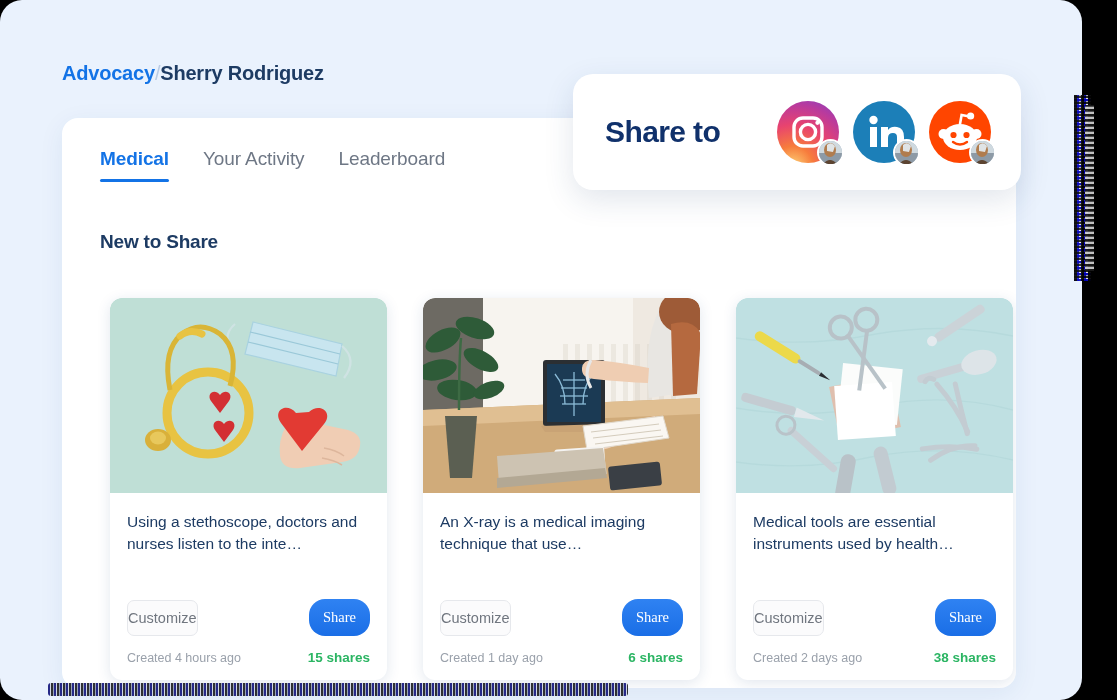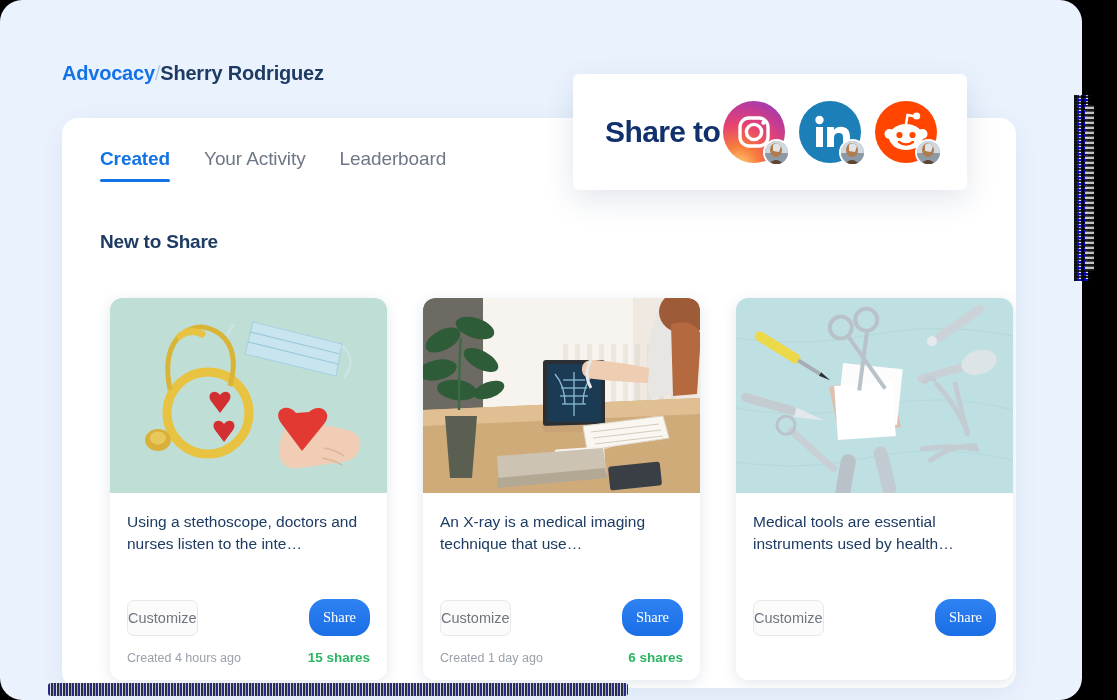--- a/index.html
+++ b/index.html
@@ -154,24 +154,24 @@
     justify-content: space-between;
   }
   .meta-created { font-size: 12.5px; color: #9aa1ab; }
   .meta-shares  { font-size: 13.5px; color: #2bb563; font-weight: bold; }
 
   
   #share-to {
     position: absolute;
     left: 573px;
     top: 74px;
-    width: 394px;
+    width: 448px;
     height: 116px;
     background: #ffffff;
-    border-radius: 6px;
+    border-radius: 20px;
     box-shadow: 0 10px 30px rgba(30, 60, 110, 0.13);
     display: flex;
     align-items: center;
     padding: 0 30px 0 32px;
     justify-content: space-between;
   }
   #share-to-label {
     font-size: 30px;
     font-weight: bold;
     color: #10316b;
@@ -253,21 +253,21 @@
   <div id="breadcrumb">
     <span class="crumb-root">Advocacy</span>
     <span class="crumb-sep">/</span>
     <span class="crumb-leaf">Sherry Rodriguez</span>
   </div>
 
   <div id="panel">
 
     <div id="tabs">
       <div class="tab active">
-        <span>Created</span>
+        <span>Medical</span>
       </div>
       <div class="tab">
         <span>Your Activity</span>
       </div>
       <div class="tab">
         <span>Leaderboard</span>
       </div>
     </div>
 
     <div id="section-title">New to Share</div>
@@ -472,20 +472,24 @@
               <rect x="102" y="156" width="15" height="46" rx="7" fill="#b9c2c8" transform="rotate(10 109 179)"></rect>
               <rect x="142" y="148" width="14" height="50" rx="7" fill="#c2cbd1" transform="rotate(-14 149 173)"></rect>
             </svg>
           </div>
         </div>
         <div class="card-body">
           <div class="card-title">Medical tools are essential instruments used by health…</div>
           <div class="card-actions">
             <button class="btn-customize">Customize</button>
             <button class="btn-share">Share</button>
+          </div>
+          <div class="card-meta">
+            <span class="meta-created">Created 2 days ago</span>
+            <span class="meta-shares">38 shares</span>
           </div>
         </div>
       </div>
 
     </div>
   </div>
 
   <div id="share-to">
     <div id="share-to-label">Share to</div>
     <div id="social-list">

